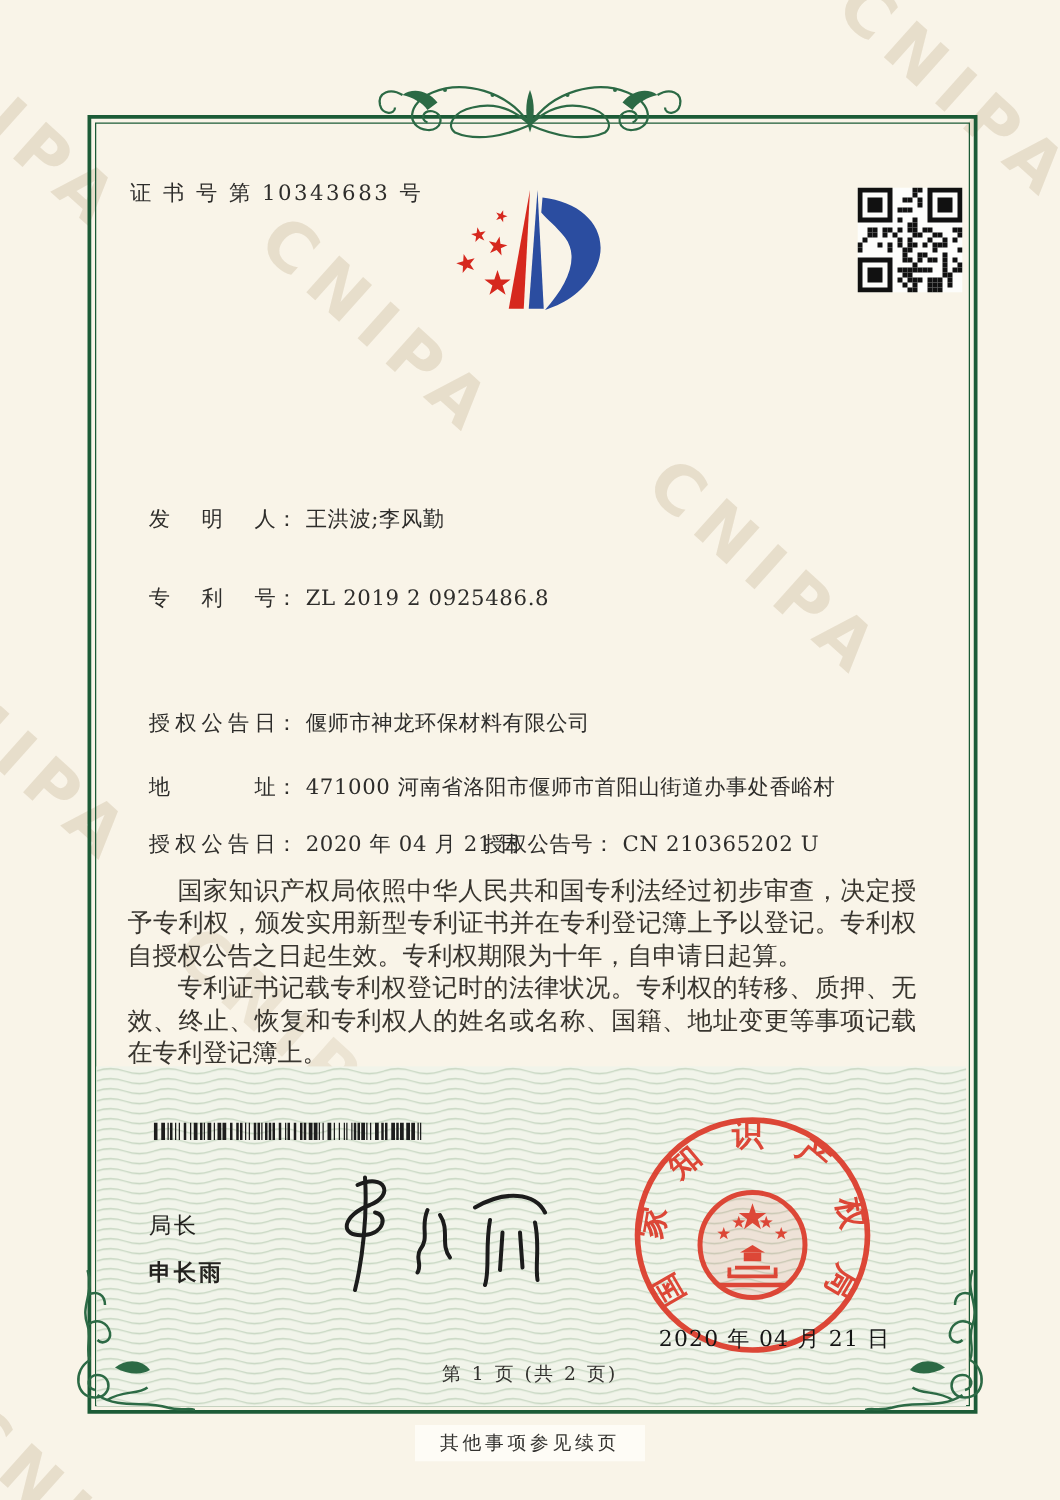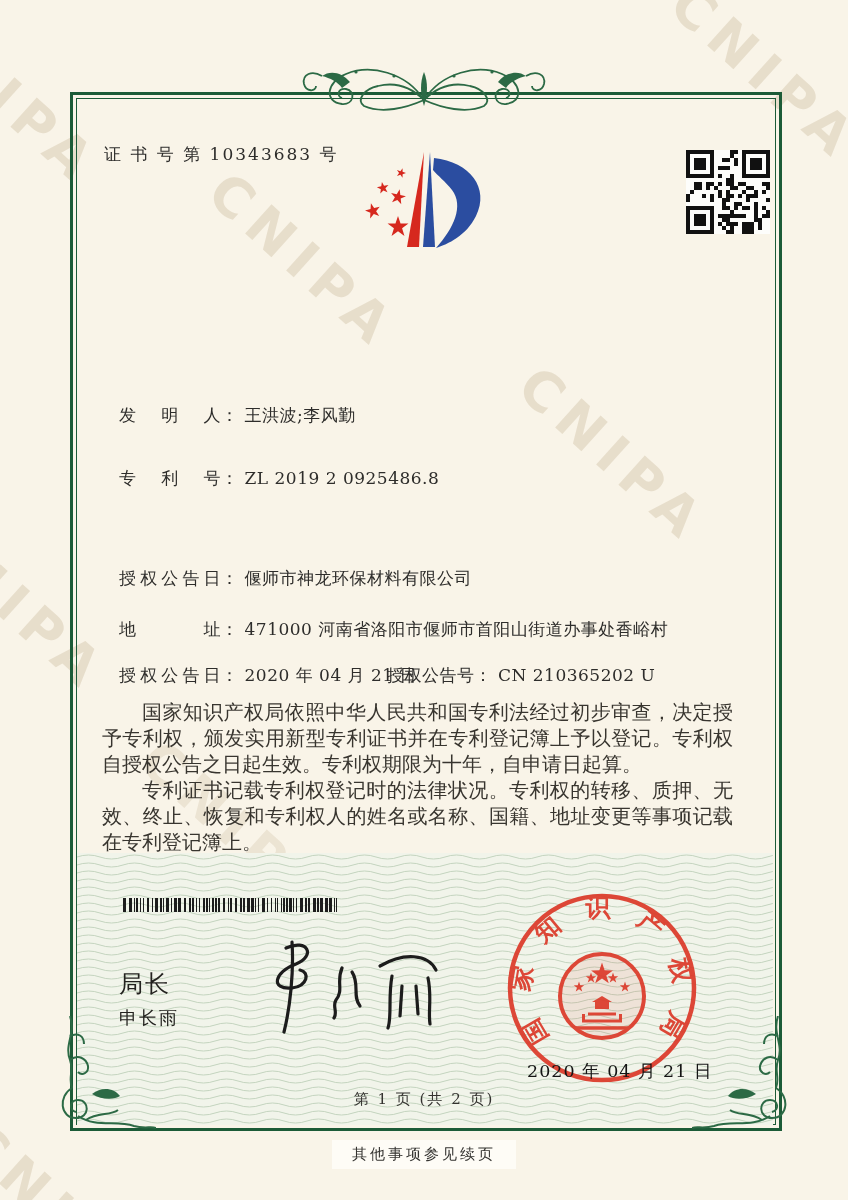--- a/index.html
+++ b/index.html
@@ -32,22 +32,22 @@
   .frow{left:119px;font-size:17px;letter-spacing:.5px;white-space:nowrap;}
   .r1{top:356px}.r2{top:404px}.r3{top:467px}.r4{top:516px}.r5{top:567px}.r6{top:618px}
   .r7{top:664px}.r7b{left:387px;top:664px;}
   .flabel{display:inline-block;width:102px;text-align:justify;text-align-last:justify;}
   .fcolon{margin-right:6px;}
 
   .law{left:102px;top:699px;width:631px;font-size:20px;line-height:26px;text-align:justify;color:#38352f;}
   .law p{margin:0;text-indent:2em;}
 
   .barcode{left:123px;top:898px;}
-  .officer-title{left:119px;top:968px;font-size:24px;letter-spacing:2px;color:#23221f;}
-  .officer-name{left:119px;top:1006px;font-size:18px;letter-spacing:2px;color:#23221f;}
+  .officer-title{left:119px;top:968px;font-size:18px;letter-spacing:2px;color:#23221f;}
+  .officer-name{left:119px;top:1006px;font-size:18px;letter-spacing:2px;color:#23221f;font-weight:bold;}
   .signature{left:246px;top:938px;}
 
   .seal{left:502px;top:888px;z-index:3;opacity:.93;}
   .seal-date{left:527px;top:1059px;font-size:17.5px;letter-spacing:1px;color:#141414;z-index:4;}
 
   .page-info{left:0;right:0;top:1090px;text-align:center;font-size:15px;letter-spacing:2px;color:#33322f;}
   .note{left:50%;transform:translateX(-50%);top:1140px;background:#fefcf6;padding:5px 20px;
         font-size:15px;letter-spacing:3px;color:#33322f;z-index:2;}
 
   .ornament-top{position:absolute;left:298px;top:60px;z-index:2;}

